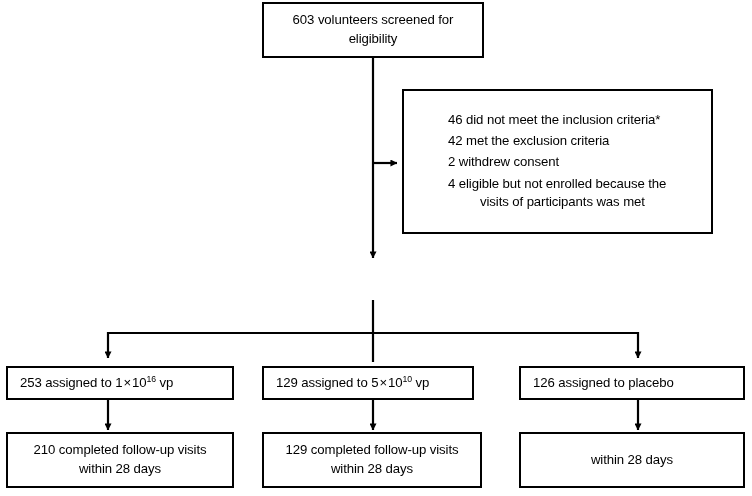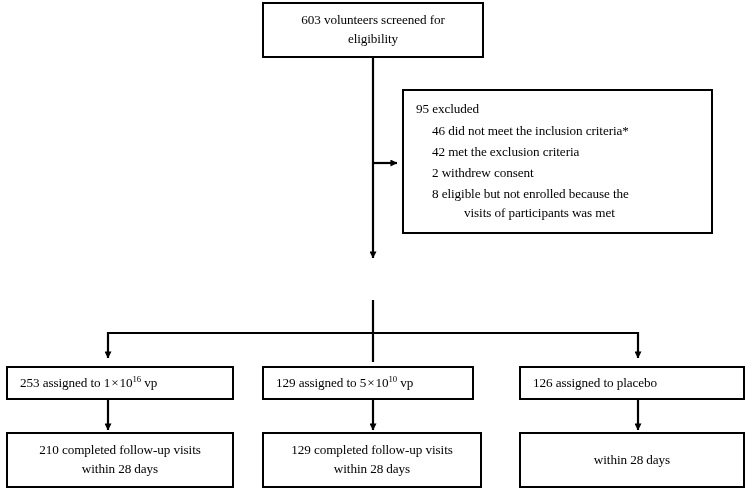--- a/index.html
+++ b/index.html
@@ -6,21 +6,21 @@
   html, body {
     margin: 0;
     padding: 0;
     background: #ffffff;
   }
   #stage {
     position: relative;
     width: 752px;
     height: 496px;
     background: #ffffff;
-    font-family: Liberation Serif, serif;
+    font-family: Liberation Sans, sans-serif;
     color: #000000;
     overflow: hidden;
   }
   svg.connectors {
     position: absolute;
     left: 0;
     top: 0;
     width: 752px;
     height: 496px;
     pointer-events: none;
@@ -57,21 +57,21 @@
   .l2 {
     display: block;
   }
   
   .excl-head {
     display: block;
     margin-bottom: 1px;
   }
   .excl-list {
     list-style: none;
-    margin: 0;
+    margin: 16px;
     padding: 0;
   }
   .excl-list li {
     display: block;
     padding-left: 26px;
     text-indent: -10px;
     margin-top: 2.5px;
   }
   .excl-list li .wrap2 {
     display: block;
@@ -117,33 +117,32 @@
 
   <div class="node center-node" style="left:262px; top:2px; width:222px; height:56px;">
     <span class="txt">
       <span>603 volunteers screened for</span>
       <span class="l2">eligibility</span>
     </span>
   </div>
 
   <div class="node hang" style="left:402px; top:89px; width:311px; height:145px; align-items:center;">
     <span class="txt">
-      <span class="excl-head">95 excluded</span>
       <ul class="excl-list">
         <li>
           <span>46 did not meet the inclusion criteria*</span>
         </li>
         <li>
           <span>42 met the exclusion criteria</span>
         </li>
         <li>
           <span>2 withdrew consent</span>
         </li>
         <li>
-          <span>8 eligible but not enrolled because the</span>
+          <span>4 eligible but not enrolled because the</span>
           <span class="wrap2">visits of participants was met</span>
         </li>
       </ul>
     </span>
   </div>
 
 
   <div class="node left-node" style="left:6px; top:366px; width:228px; height:34px;">
     <span class="txt">
       <span>253 assigned to 1</span><span class="times">×</span><span>10</span><sup>16</sup>

